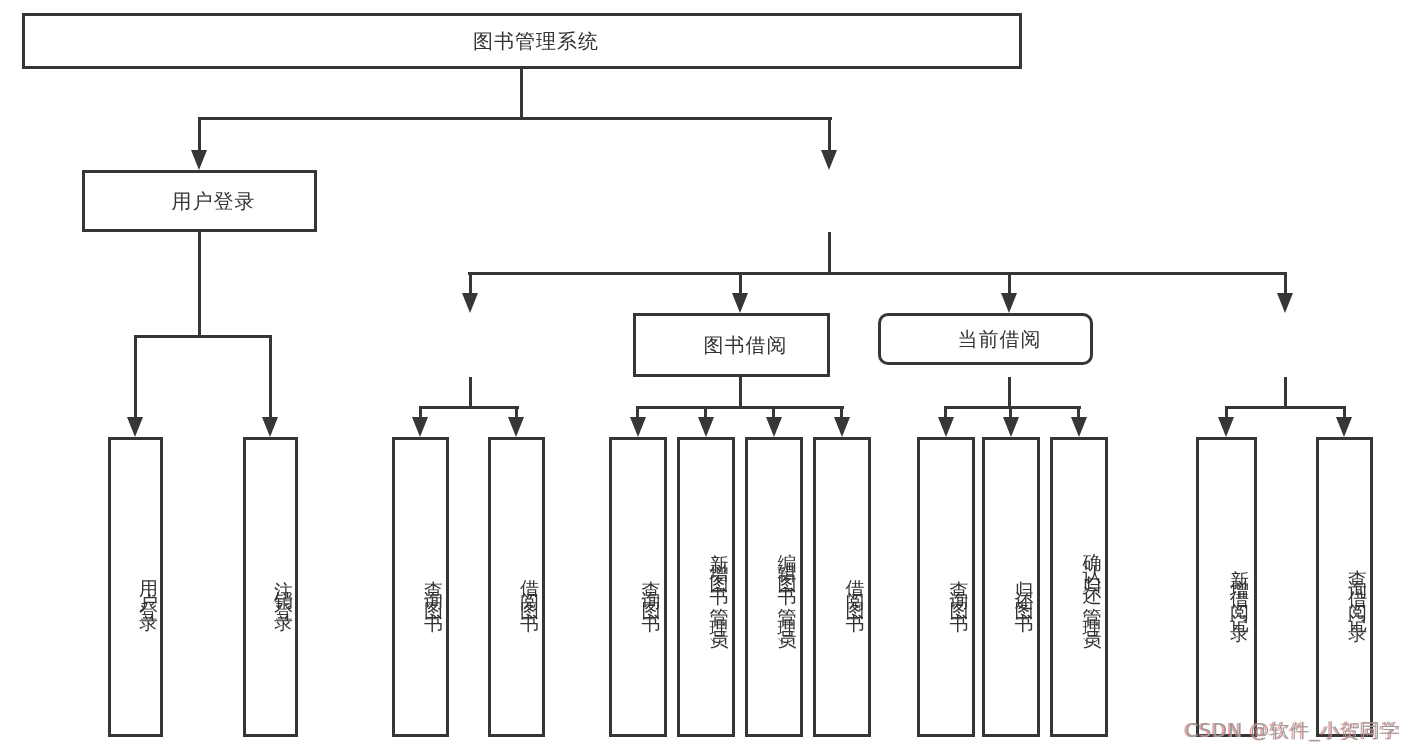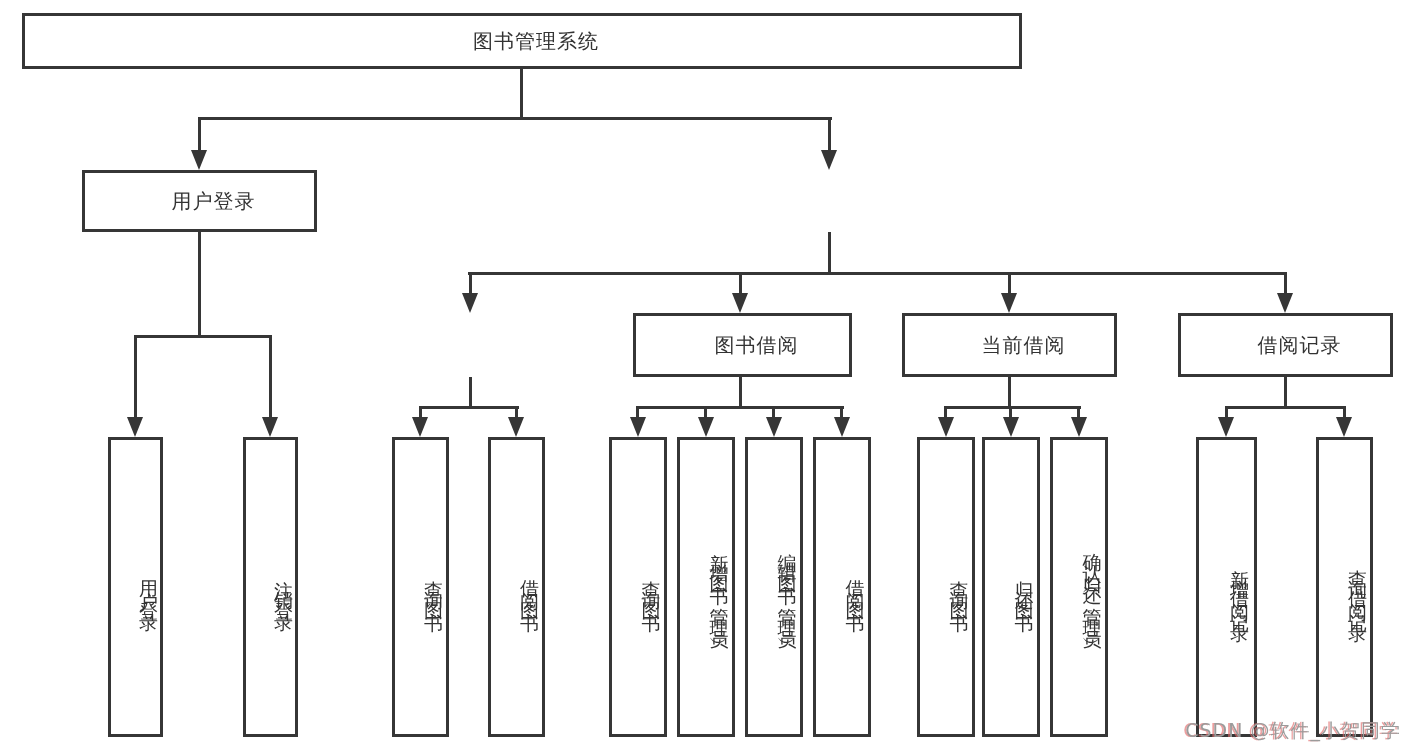--- a/index.html
+++ b/index.html
@@ -55,23 +55,22 @@
   <div class="line" style="left:468px;top:272px;width:819px;height:3px;"></div>
   <div class="line" style="left:469px;top:275px;width:3px;height:20px;"></div>
   <div class="line" style="left:739px;top:275px;width:3px;height:20px;"></div>
   <div class="line" style="left:1008px;top:275px;width:3px;height:20px;"></div>
   <div class="line" style="left:1284px;top:275px;width:3px;height:20px;"></div>
   <div class="arrow" style="left:462px;top:293px;"></div>
   <div class="arrow" style="left:732px;top:293px;"></div>
   <div class="arrow" style="left:1001px;top:293px;"></div>
   <div class="arrow" style="left:1277px;top:293px;"></div>
 
-  <div class="box" style="left:633px;top:313px;width:219px;height:64px;">图书借阅</div>
-  <div class="box" style="left:902px;top:313px;width:215px;height:64px;">当前借阅</div>
-  <div class="box" style="left:1178px;top:313px;width:215px;height:64px;">借阅记录</div>
+  <div class="box" style="left:633px;top:313px;width:197px;height:64px;">图书借阅</div>
+  <div class="box" style="left:878px;top:313px;width:215px;height:52px;border-radius:10px;">当前借阅</div>
 
   <div class="line" style="left:469px;top:377px;width:3px;height:32px;"></div>
   <div class="line" style="left:419px;top:406px;width:100px;height:3px;"></div>
   <div class="line" style="left:419px;top:409px;width:3px;height:11px;"></div>
   <div class="line" style="left:515px;top:409px;width:3px;height:11px;"></div>
   <div class="arrow" style="left:412px;top:417px;"></div>
   <div class="arrow" style="left:508px;top:417px;"></div>
 
   <div class="line" style="left:739px;top:377px;width:3px;height:32px;"></div>
   <div class="line" style="left:636px;top:406px;width:208px;height:3px;"></div>

